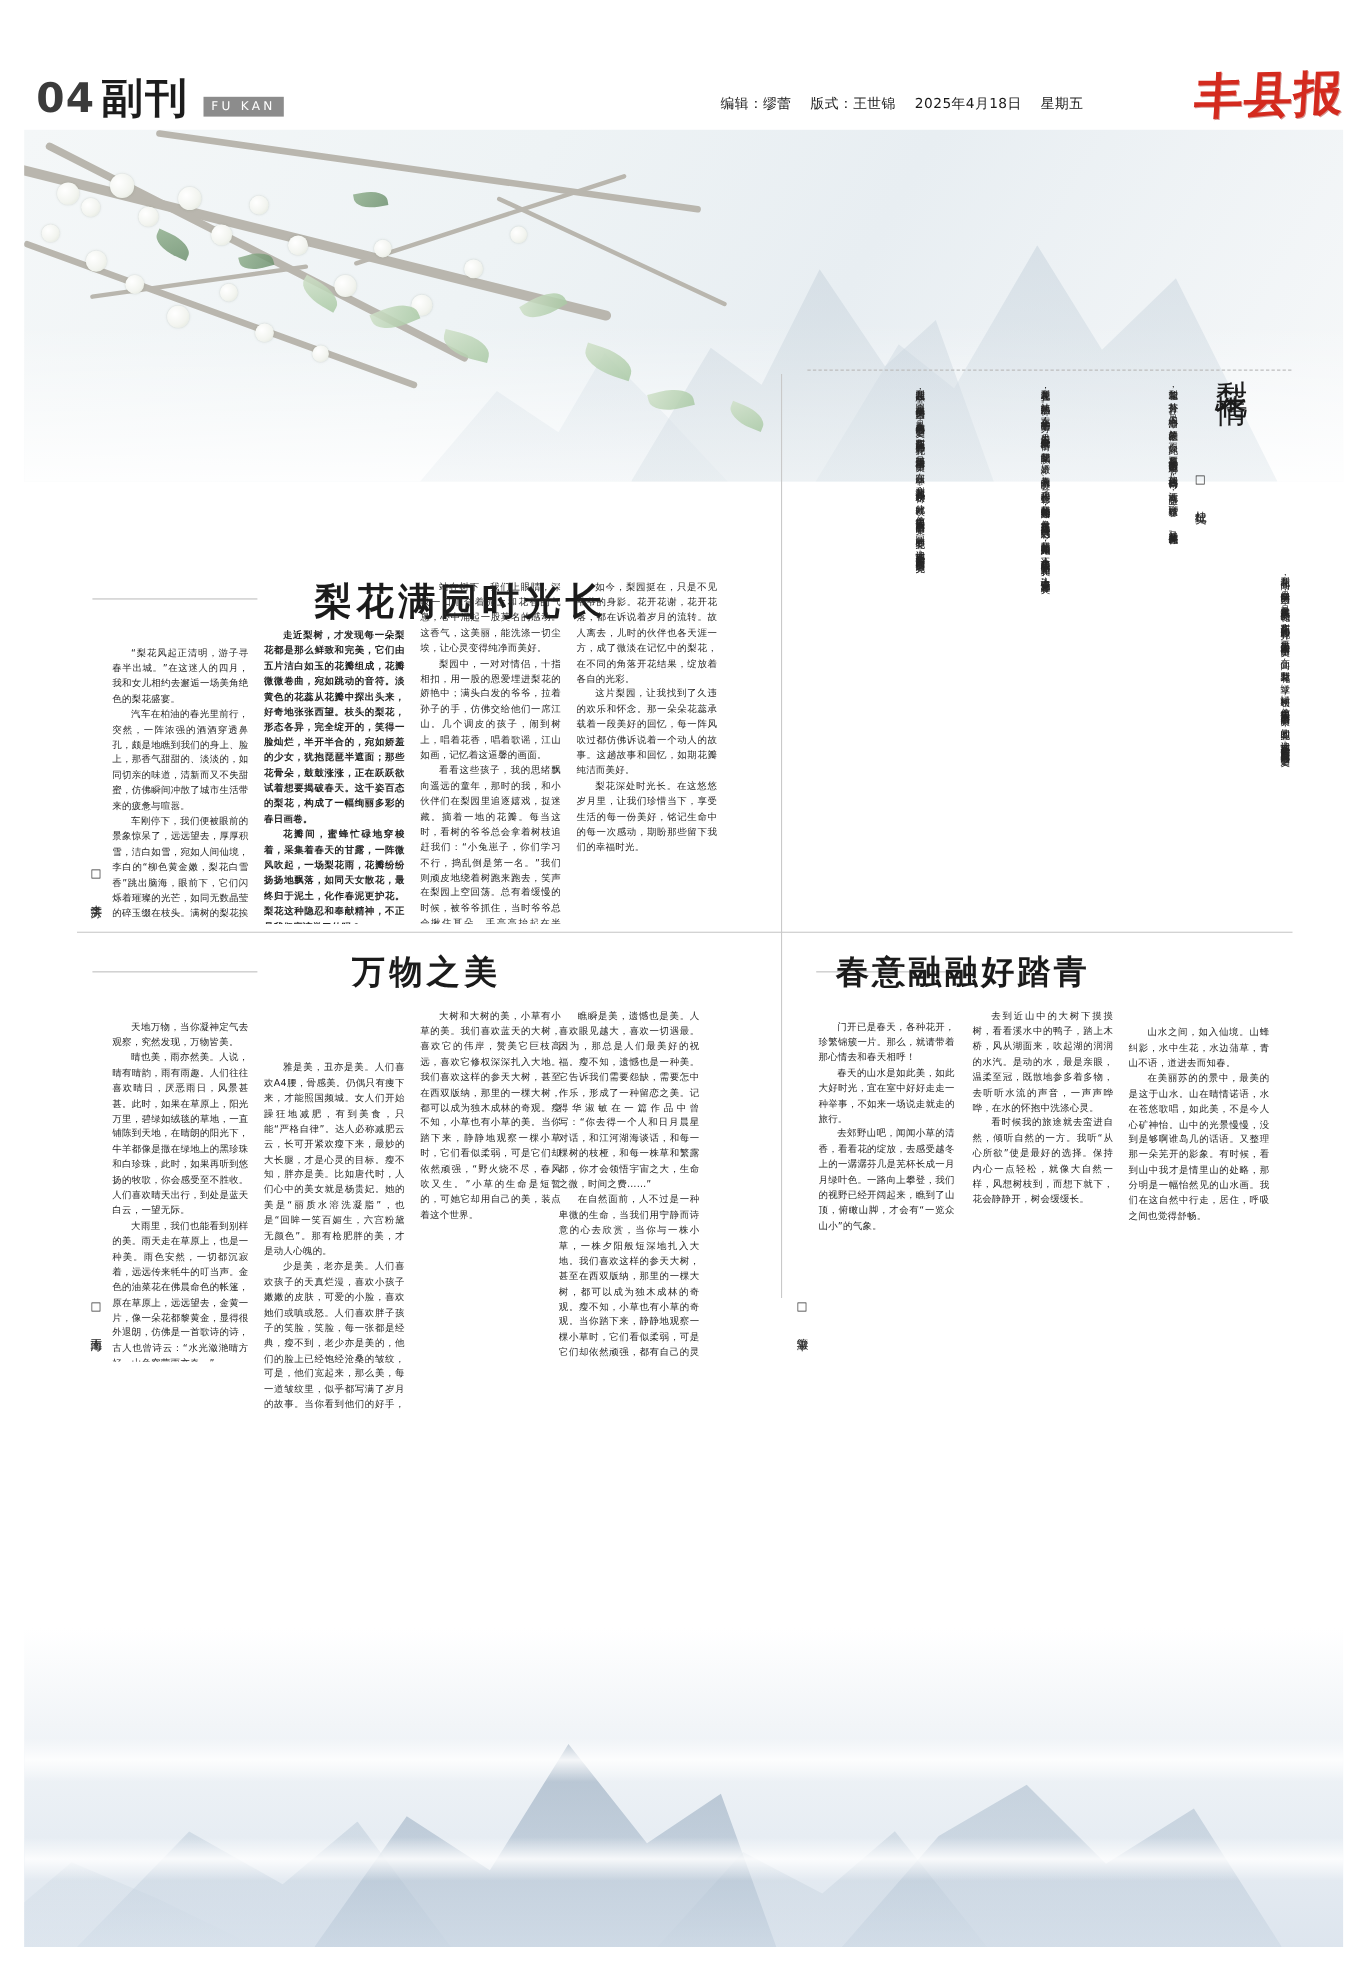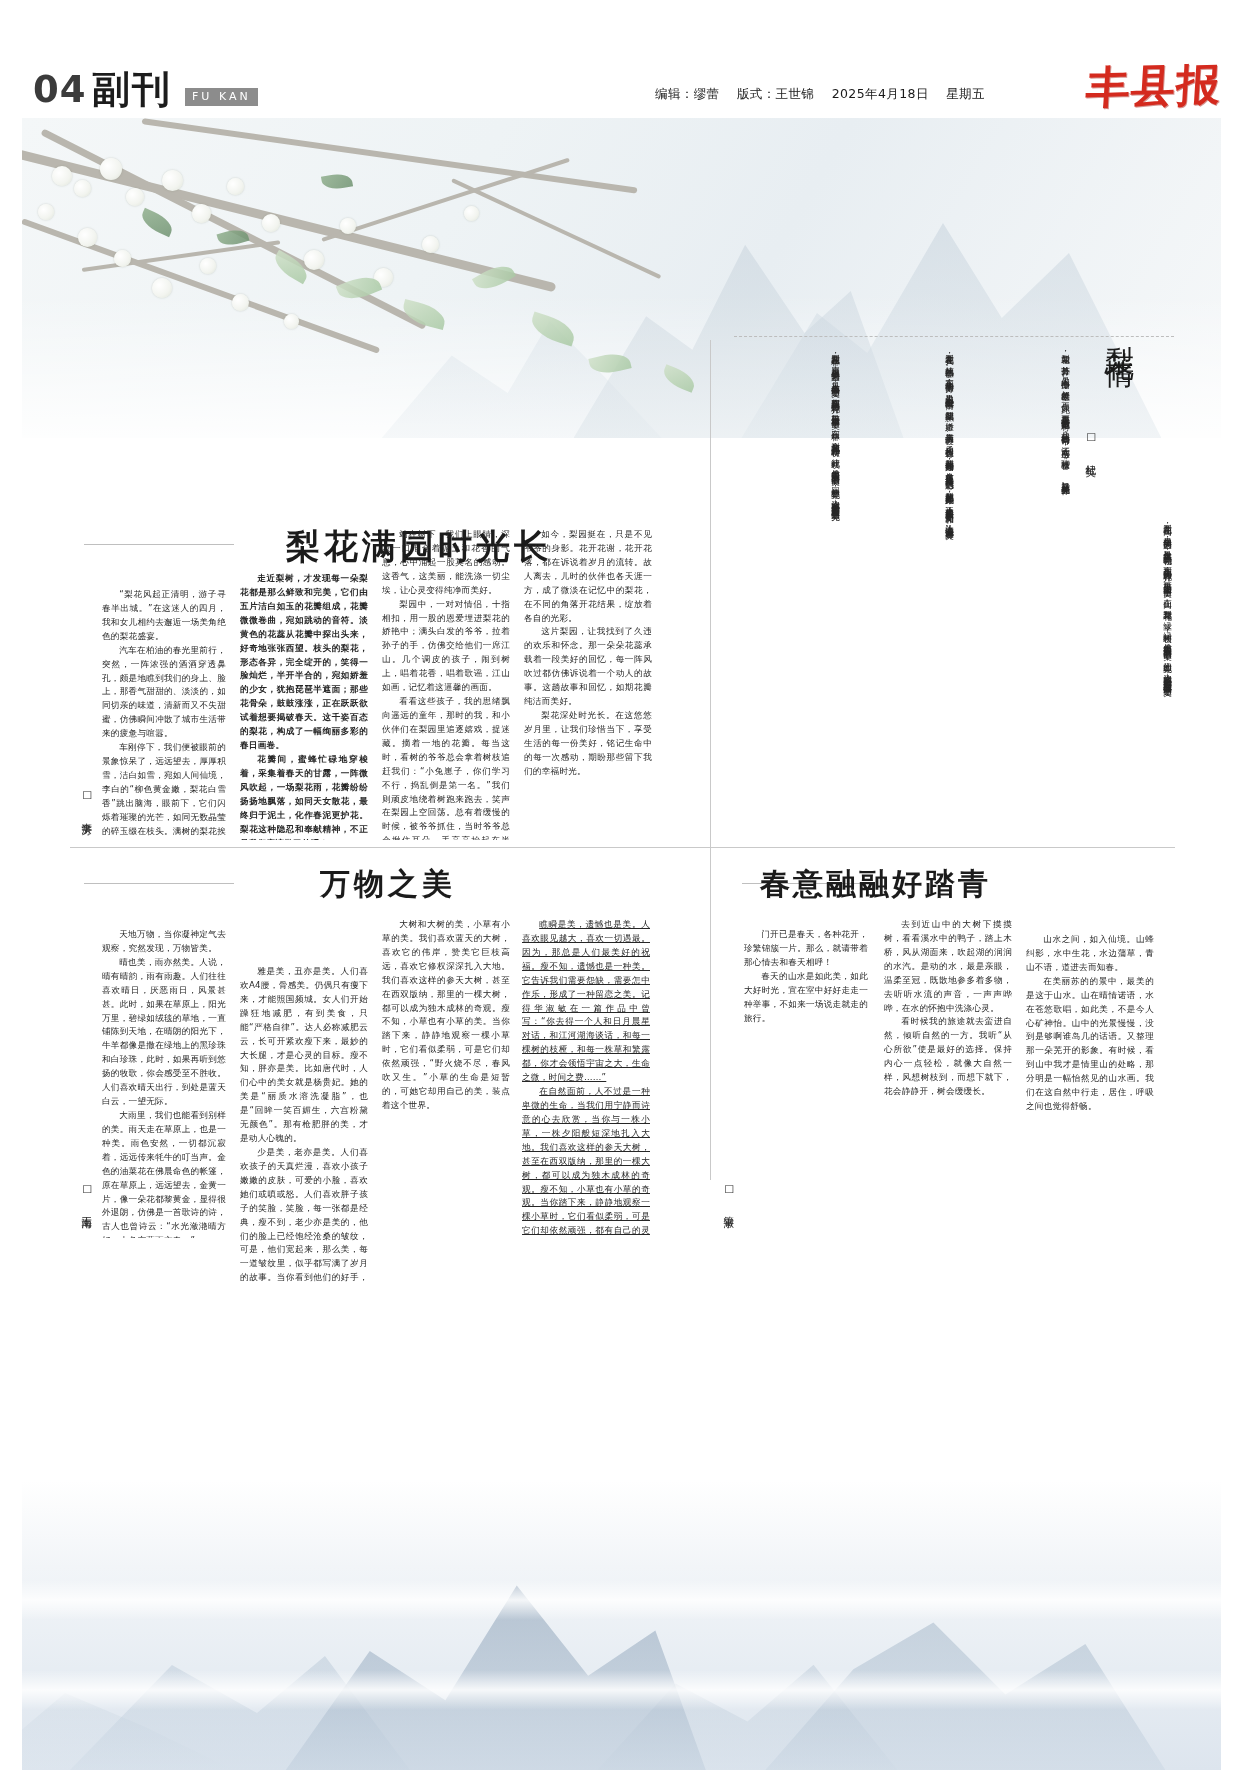--- a/index.html
+++ b/index.html
@@ -284,35 +284,36 @@
         <p>晴也美，雨亦然美。人说，晴有晴韵，雨有雨趣。人们往往喜欢晴日，厌恶雨日，风景甚甚。此时，如果在草原上，阳光万里，碧绿如绒毯的草地，一直铺陈到天地，在晴朗的阳光下，牛羊都像是撒在绿地上的黑珍珠和白珍珠，此时，如果再听到悠扬的牧歌，你会感受至不胜收。人们喜欢晴天出行，到处是蓝天白云，一望无际。</p>
         <p>大雨里，我们也能看到别样的美。雨天走在草原上，也是一种美。雨色安然，一切都沉寂着，远远传来牦牛的叮当声。金色的油菜花在佛晨命色的帐篷，原在草原上，远远望去，金黄一片，像一朵花都黎黄金，显得很外退朗，仿佛是一首歌诗的诗，古人也曾诗云：“水光潋滟晴方好，山色空蒙雨亦奇。”</p>
       </div>
       <div class="col" style="left:218px; top:478px; width:128px; height:320px;margin-top:47px;">
         <p>雅是美，丑亦是美。人们喜欢A4腰，骨感美。仍偶只有痩下来，才能照国频城。女人们开始躁狂地减肥，有到美食，只能“严格自律”。达人必称减肥云云，长可开紧欢瘦下来，最妙的大长腿，才是心灵的目标。瘦不知，胖亦是美。比如唐代时，人们心中的美女就是杨贵妃。她的美是“丽质水溶洗凝脂”，也是“回眸一笑百媚生，六宫粉黛无颜色”。那有枪肥胖的美，才是动人心魄的。</p>
         <p>少是美，老亦是美。人们喜欢孩子的天真烂漫，喜欢小孩子嫩嫩的皮肤，可爱的小脸，喜欢她们或嗔或怒。人们喜欢胖子孩子的笑脸，笑脸，每一张都是经典，瘦不到，老少亦是美的，他们的脸上已经饱经沧桑的皱纹，可是，他们宽起来，那么美，每一道皱纹里，似乎都写满了岁月的故事。当你看到他们的好手，也会感叹岁月匆匆。</p>
       </div>
       <div class="col" style="left:360px; top:478px; width:128px; height:320px;">
         <p>大树和大树的美，小草有小草的美。我们喜欢蓝天的大树，喜欢它的伟岸，赞美它巨枝高远，喜欢它修权深深扎入大地。我们喜欢这样的参天大树，甚至在西双版纳，那里的一棵大树，都可以成为独木成林的奇观。瘦不知，小草也有小草的美。当你踏下来，静静地观察一棵小草时，它们看似柔弱，可是它们却依然顽强，“野火烧不尽，春风吹又生。”小草的生命是短暂的，可她它却用自己的美，装点着这个世界。</p>
       </div>
-      <div class="col" style="left:500px; top:478px; width:128px; height:320px;text-decoration:underline;">
+      <div class="col" style="left:486px; top:478px; width:128px; height:320px;">
         <p>瞧瞬是美，遗憾也是美。人喜欢眼见越大，喜欢一切遇最。因为，那总是人们最美好的祝福。瘦不知，遗憾也是一种美。它告诉我们需要怨缺，需要怎中作乐，形成了一种留恋之美。记得华淑敏在一篇作品中曾写：“你去得一个人和日月晨星对话，和江河湖海谈话，和每一棵树的枝桠，和每一株草和繁露都，你才会领悟宇宙之大，生命之微，时间之费……”</p>
         <p>在自然面前，人不过是一种卑微的生命，当我们用宁静而诗意的心去欣赏，当你与一株小草，一株夕阳般短深地扎入大地。我们喜欢这样的参天大树，甚至在西双版纳，那里的一棵大树，都可以成为独木成林的奇观。瘦不知，小草也有小草的奇观。当你踏下来，静静地观察一棵小草时，它们看似柔弱，可是它们却依然顽强，都有自己的灵性之美……</p>
       </div>
     </div>
 
     <div>
       <div class="rule-left" style="left:720px; top:443px; width:130px;"></div>
       <div class="headline h3" style="position:absolute; left:738px; top:424px;">春意融融好踏青</div>
 
       <div class="byline" style="position:absolute; left:700px; top:742px;">□ 管淑平</div>
 
       <div class="col" style="left:722px; top:488px; width:124px; height:310px;">
         <p>门开已是春天，各种花开，珍繁锦簇一片。那么，就请带着那心情去和春天相呼！</p>
         <p>春天的山水是如此美，如此大好时光，宜在室中好好走走一种举事，不如来一场说走就走的旅行。</p>
+        <p>去郊野山吧，闻闻小草的清香，看看花的绽放，去感受越冬上的一潺潺芬几是芜杯长成一月月绿叶色。一路向上攀登，我们的视野已经开阔起来，瞧到了山顶，俯瞰山脚，才会有“一览众山小”的气象。</p>
       </div>
       <div class="col" style="left:862px; top:478px; width:128px; height:320px;">
         <p>去到近山中的大树下摸摸树，看看溪水中的鸭子，踏上木桥，风从湖面来，吹起湖的润润的水汽。是动的水，最是亲眼，温柔至冠，既散地参多着多物，去听听水流的声音，一声声哗哗，在水的怀抱中洗涤心灵。</p>
         <p>看时候我的旅途就去蛮进自然，倾听自然的一方。我听“从心所欲”使是最好的选择。保持内心一点轻松，就像大自然一样，风想树枝到，而想下就下，花会静静开，树会缓缓长。</p>
       </div>
       <div class="col" style="left:1004px; top:493px; width:128px; height:320px;">
         <p>山水之间，如入仙境。山蜂纠影，水中生花，水边蒲草，青山不语，道进去而知春。</p>
         <p>在美丽苏的的景中，最美的是这于山水。山在晴情诺语，水在苍悠歌唱，如此美，不是今人心矿神怡。山中的光景慢慢，没到是够啊谁岛几的话语。又整理那一朵芜开的影象。有时候，看到山中我才是情里山的处略，那分明是一幅怡然见的山水画。我们在这自然中行走，居住，呼吸之间也觉得舒畅。</p>
       </div>
     </div>

